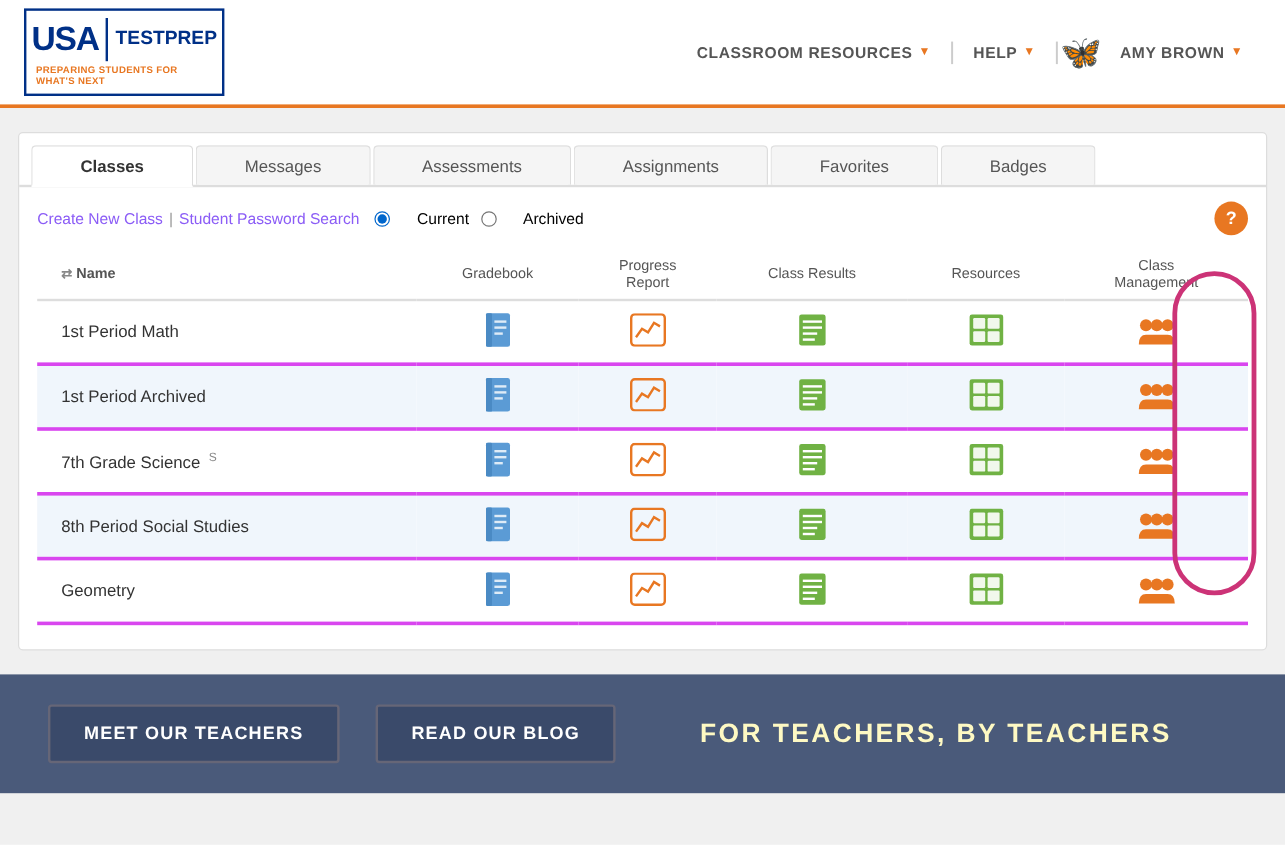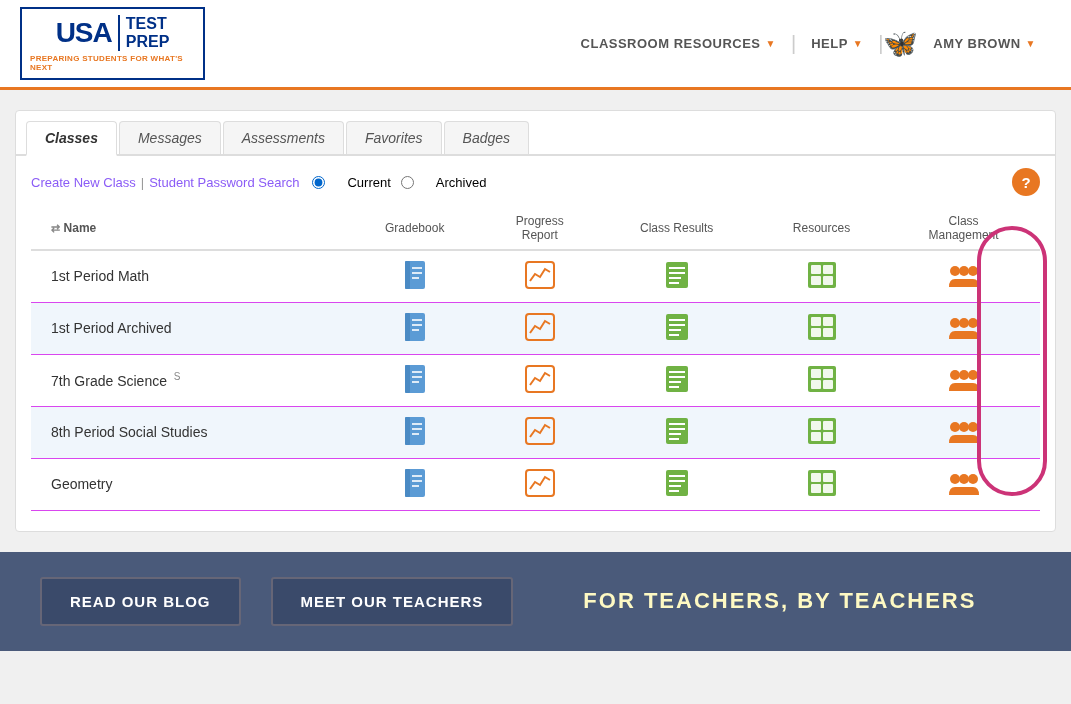--- a/index.html
+++ b/index.html
@@ -19,41 +19,40 @@
       display: flex;
       align-items: center;
     }
     #logo-box {
       background: white;
       border: 2px solid #003087;
       padding: 6px 8px;
       display: flex;
       flex-direction: column;
       align-items: center;
-      width: 185px;
+      width: 167px;
     }
     #logo-top {
       display: flex;
       align-items: center;
       gap: 6px;
     }
     #logo-usa {
       color: #003087;
       font-size: 28px;
       font-weight: 900;
       letter-spacing: -1px;
     }
     #logo-divider {
       width: 2px;
       height: 36px;
       background: #003087;
     }
     #logo-test-prep {
       display: flex;
-      flex-direction: column;
       color: #003087;
       font-size: 16px;
       font-weight: 900;
       line-height: 1.1;
     }
     #logo-tagline {
       color: #e87722;
       font-size: 8px;
       font-weight: bold;
       text-transform: uppercase;
@@ -99,29 +98,28 @@
     }
 
     
     #tabs {
       display: flex;
       border-bottom: 2px solid #ddd;
       padding: 10px 10px 0 10px;
       gap: 2px;
     }
     .tab {
-      padding: 8px 18px;
+      padding: 8px 40px;
       font-size: 14px;
       cursor: pointer;
       border: 1px solid #ddd;
       border-bottom: none;
       border-radius: 4px 4px 0 0;
       background: #f5f5f5;
       color: #555;
-      font-style: italic;
     }
     .tab.active {
       background: white;
       color: #333;
       font-weight: bold;
       border-color: #ddd;
       margin-bottom: -2px;
       border-bottom: 2px solid white;
     }
 
@@ -189,21 +187,21 @@
       font-size: 12px;
     }
     #class-table th.name-col {
       text-align: left;
       padding-left: 20px;
       font-weight: bold;
     }
     #class-table td {
       padding: 8px 10px;
       text-align: center;
-      border-bottom: 1px solid #d946ef;
+      border-bottom: 3px solid #d946ef;
     }
     #class-table td.name-col {
       text-align: left;
       padding-left: 20px;
       font-size: 14px;
       color: #333;
     }
     #class-table tr:nth-child(even) td {
       background: #f0f6fc;
     }
@@ -320,20 +318,21 @@
     </div>
   </div>
 </div>
 
 <div id="main">
 
   <div id="tabs">
     <div class="tab active">Classes</div>
     <div class="tab">Messages</div>
     <div class="tab">Assessments</div>
+    <div class="tab">Assignments</div>
     <div class="tab">Favorites</div>
     <div class="tab">Badges</div>
   </div>
 
   <div id="toolbar">
     <div id="toolbar-left">
       <a>Create New Class</a>
       <span class="toolbar-sep">|</span>
       <a>Student Password Search</a>
       <div class="radio-group">
@@ -599,16 +598,16 @@
           </td>
         </tr>
       </tbody>
     </table>
   </div>
 
 
 </div>
 
 <div id="footer">
+  <button class="footer-btn">MEET OUR TEACHERS</button>
   <button class="footer-btn">READ OUR BLOG</button>
-  <button class="footer-btn">MEET OUR TEACHERS</button>
   <div id="footer-tagline">FOR TEACHERS, BY TEACHERS</div>
 </div>
 
 </body></html>

